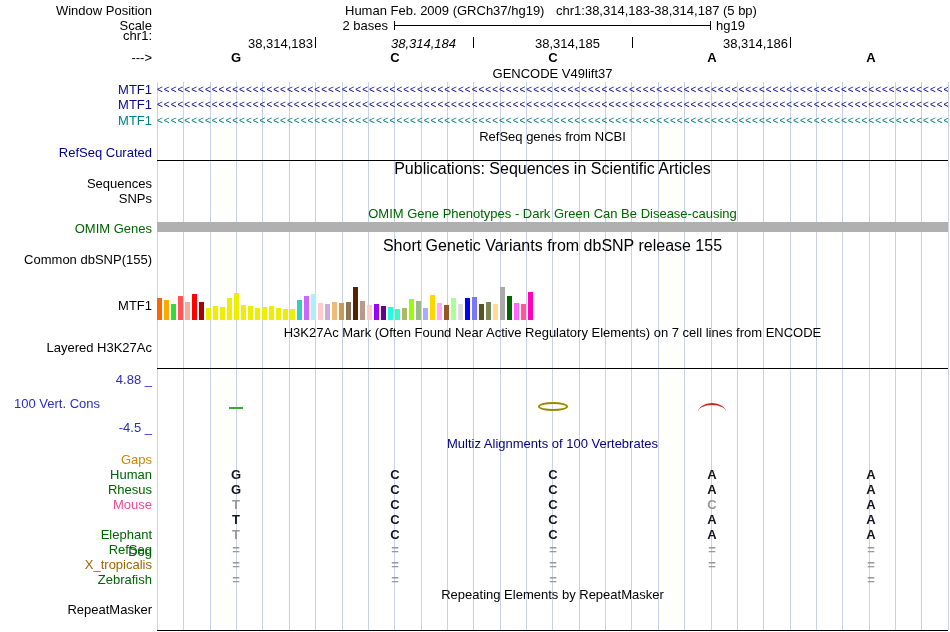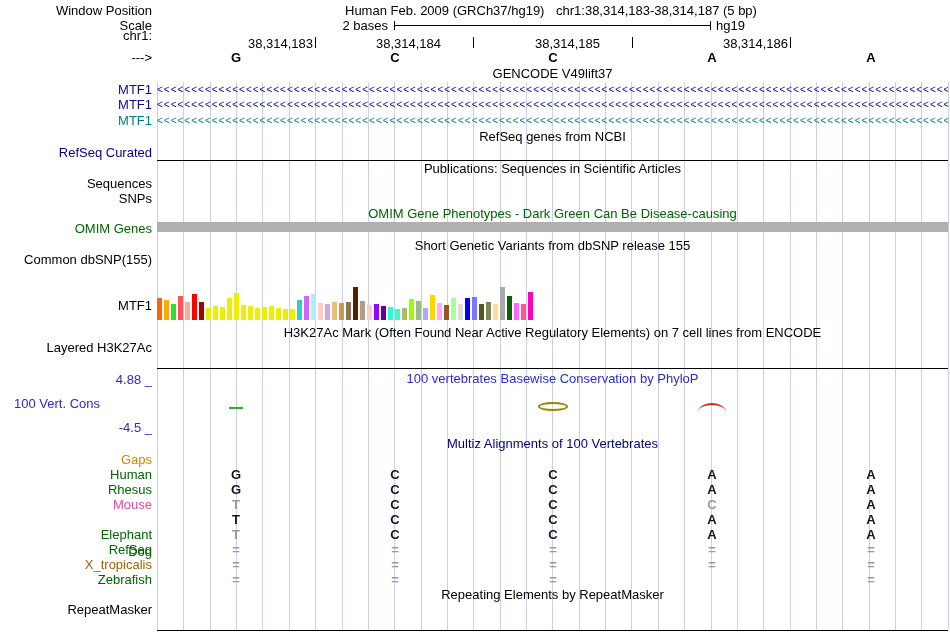--- a/index.html
+++ b/index.html
@@ -4,21 +4,21 @@
 <style>
   * { margin:0; padding:0; box-sizing:border-box; }
   html,body { background:#fff; }
   body { font-family:"Liberation Sans","DejaVu Sans",sans-serif; }
   #screen { position:relative; width:950px; height:632px; background:#fff; overflow:hidden; }
   .abs  { position:absolute; font-size:13px; color:#000; white-space:nowrap; line-height:15px; }
   .lbl  { position:absolute; left:0; width:152px; text-align:right; font-size:13px; color:#000;
           white-space:nowrap; line-height:15px; }
   .hdr  { position:absolute; left:157px; width:791px; text-align:center; font-size:13px; color:#000;
           white-space:nowrap; line-height:14px; }
-  .hdr-sm { font-size:13px; }
+  .hdr-sm { font-size:16px; }
   .gridline { position:absolute; top:82px; height:548px; width:1px; background:var(--c-grid,#C9D1E8); }
   .base-letter { position:absolute; transform:translateX(-50%); font-weight:bold; font-size:13px;
           line-height:15px; color:#000; }
   .arrow-track { position:absolute; left:157px; width:791px; height:13px; overflow:hidden;
           font-size:10px; letter-spacing:1px; line-height:13px; white-space:nowrap; }
   .hline { position:absolute; left:157px; width:791px; height:1px; background:#000; }
   .vtick { position:absolute; width:1px; background:#000; }
   .gtex-bar { position:absolute; width:5px; }
   .mz-cell { position:absolute; transform:translateX(-50%); font-weight:bold; font-size:13px; line-height:15px; }
 </style>
@@ -69,21 +69,21 @@
   <div class="abs" style="left:280px;top:18px;width:108px;text-align:right">2 bases</div>
   <div style="position:absolute;left:394px;top:25px;width:317px;height:1px;background:#000"></div>
   <div class="vtick" style="left:394px;top:21px;height:9px"></div>
   <div class="vtick" style="left:710px;top:21px;height:9px"></div>
   <div class="abs" style="left:716px;top:18px">hg19</div>
 
   <div class="lbl" style="top:28px">chr1:</div>
   <div id="coords">
       <div class="abs" style="left: 218px; top: 36px; width: 95px; text-align: right;">38,314,183</div>
       <div class="vtick" style="left: 315px; top: 37px; height: 11px;"></div>
-      <div class="abs" style="left: 376px; top: 36px; width: 95px; text-align: left;">38,314,184</div>
+      <div class="abs" style="left: 376px; top: 36px; width: 95px; text-align: center; font-style: italic;">38,314,184</div>
       <div class="vtick" style="left: 473px; top: 37px; height: 11px;"></div>
       <div class="abs" style="left: 535px; top: 36px; width: 95px; text-align: left;">38,314,185</div>
       <div class="vtick" style="left: 632px; top: 37px; height: 11px;"></div>
       <div class="abs" style="left: 693px; top: 36px; width: 95px; text-align: right;">38,314,186</div>
       <div class="vtick" style="left: 790px; top: 37px; height: 11px;"></div>
     </div>
 
   <div class="lbl" style="top:50px">---&gt;</div>
   <div id="bases">
       <div class="base-letter" style="left: 236px; top: 50px;">G</div>
@@ -172,21 +172,20 @@
       <div class="gtex-bar" style="left: 514px; top: 303px; height: 17px; background: rgb(255, 102, 255);"></div>
       <div class="gtex-bar" style="left: 521px; top: 304px; height: 16px; background: rgb(255, 85, 153);"></div>
       <div class="gtex-bar" style="left: 528px; top: 292px; height: 28px; background: rgb(255, 0, 187);"></div>
     </div>
 
   <div class="hdr" style="top:326px">H3K27Ac Mark (Often Found Near Active Regulatory Elements) on 7 cell lines from ENCODE</div>
   <div class="lbl" style="top:340px">Layered H3K27Ac</div>
   <div class="hline" style="top:368px"></div>
 
   <div class="lbl" style="top:372px;color:var(--c-cons)">4.88 _</div>
-  <div class="hdr" style="top:372px;color:var(--c-cons)">100 vertebrates Basewise Conservation by PhyloP</div>
   <div class="abs" style="left:14px;top:396px;color:var(--c-cons)">100 Vert. Cons</div>
   <div id="cons-marks">
       <div style="position: absolute; left: 229px; top: 407px; width: 14px; height: 2px; background: rgb(51, 170, 51);"></div>
       <div style="position: absolute; left: 538px; top: 402px; width: 30px; height: 9px; border: 2px solid rgb(154, 136, 0); border-radius: 50%;"></div>
       <div style="position: absolute; left: 698px; top: 403px; width: 28px; height: 9px; border-top: 2px solid rgb(204, 34, 34); border-radius: 50% 50% 0px 0px / 100% 100% 0px 0px;"></div>
     </div>
   <div class="lbl" style="top:420px;color:var(--c-cons)">-4.5 _</div>
 
   <div class="hdr" style="top:437px;color:var(--c-multiz)">Multiz Alignments of 100 Vertebrates</div>
   <div class="lbl" style="top:452px;color:var(--c-gaps)">Gaps</div>

